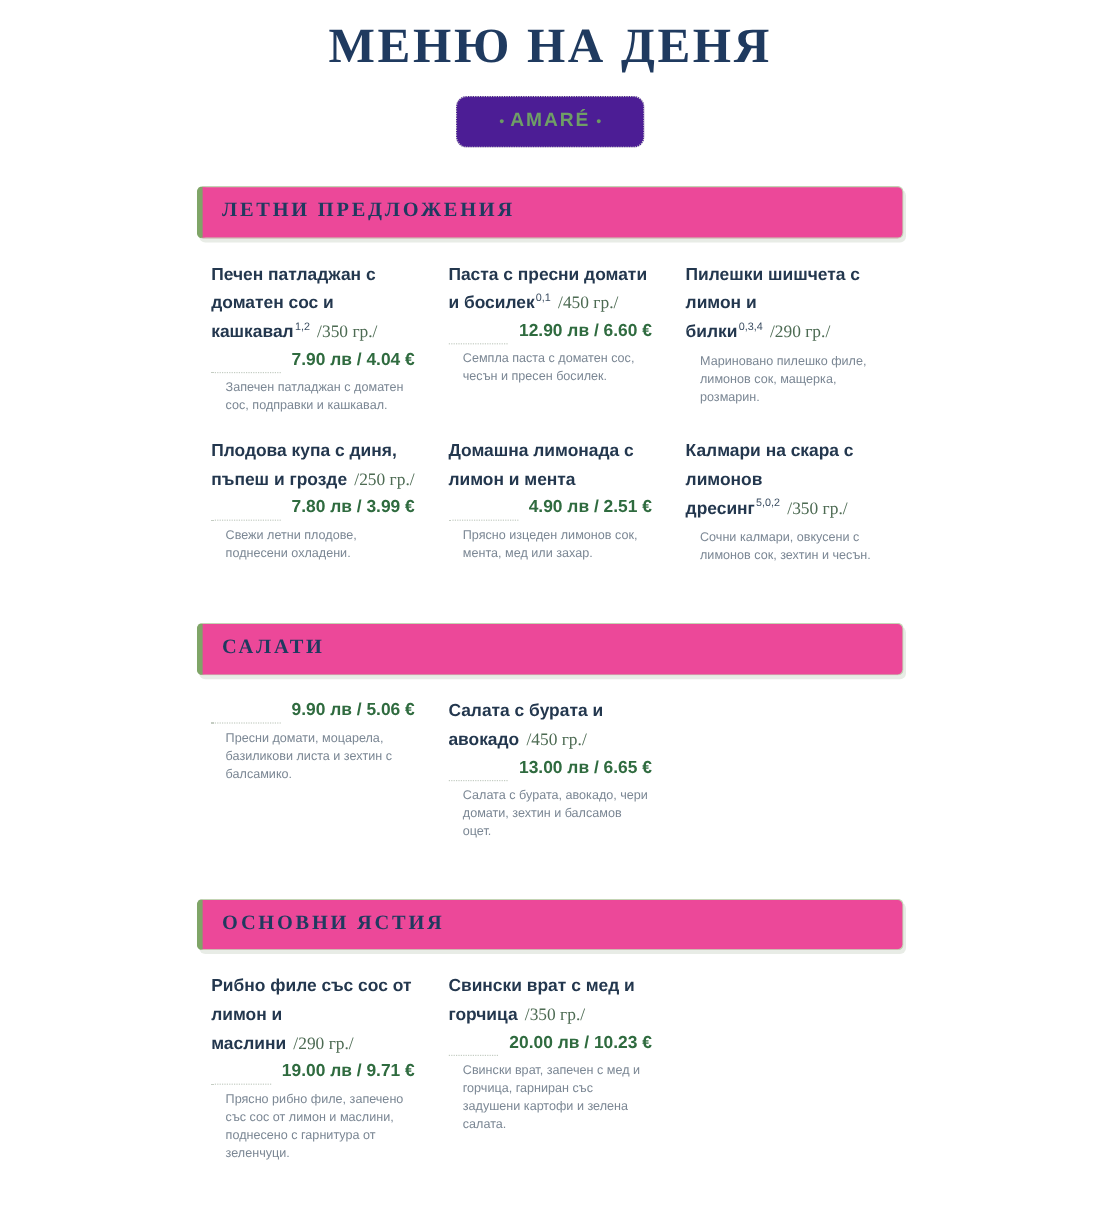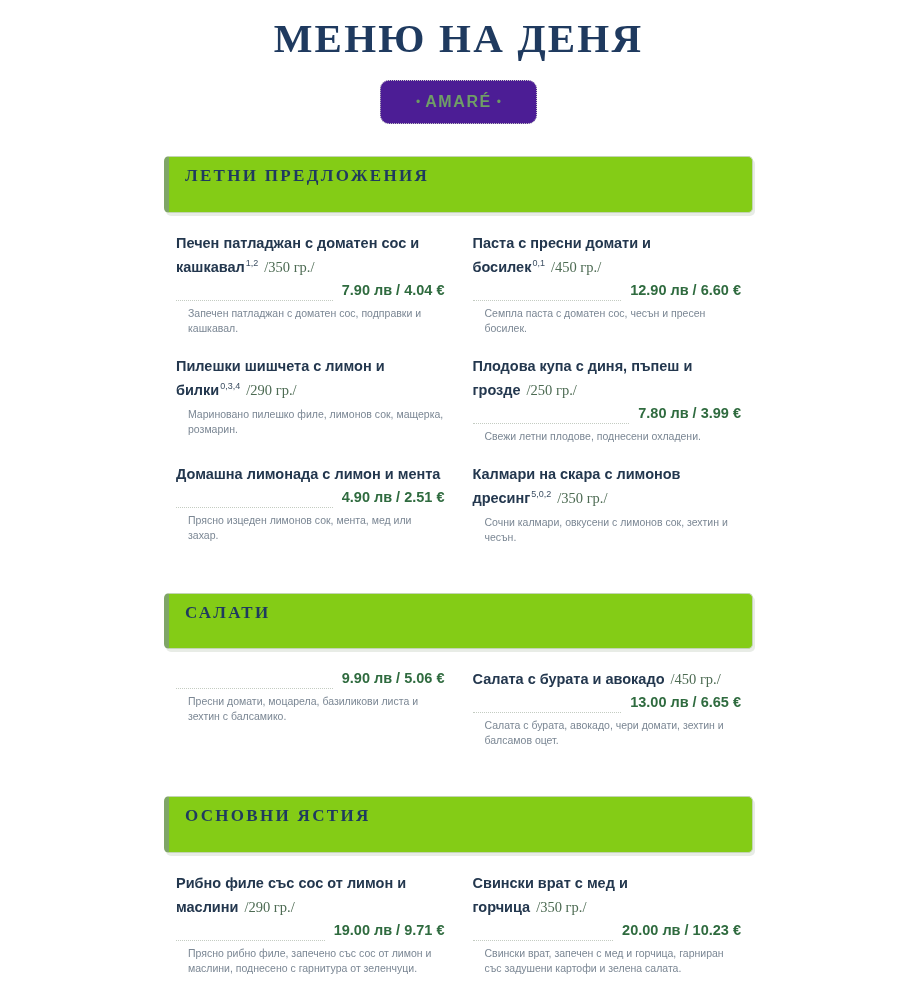--- a/index.html
+++ b/index.html
@@ -66,41 +66,41 @@
     box-sizing: border-box;
     width: 917px;
   }
   .section {
     margin-top: 30px;
   }
   .section:first-child { margin-top: 32px; }
 
   .section-header {
     position: relative;
-    background: #84cc16;
+    background: #ec4899;
     border: 1px solid #c3d4b4;
     border-left: 5px solid #7fa567;
     border-radius: 5px;
-    padding: 10px 16px 26px 16px;
+    padding: 10px 16px 13px 16px;
     box-shadow: 2px 3px 0 rgba(150, 170, 140, 0.22);
     box-sizing: border-box;
   }
   .section-title {
     font-family: "Liberation Serif", serif;
     font-weight: bold;
     font-size: 17px;
     letter-spacing: 2.3px;
     color: #1f3a5f;
     line-height: 1.1;
   }
 
   
   .items {
     display: grid;
-    grid-template-columns: 1fr 1fr;
+    grid-template-columns: 1fr 1fr 1fr;
     column-gap: 28px;
     row-gap: 0;
     padding: 18px 12px 0 12px;
     box-sizing: border-box;
   }
   .item {
     margin-bottom: 18px;
     break-inside: avoid;
   }
   .item-head {

